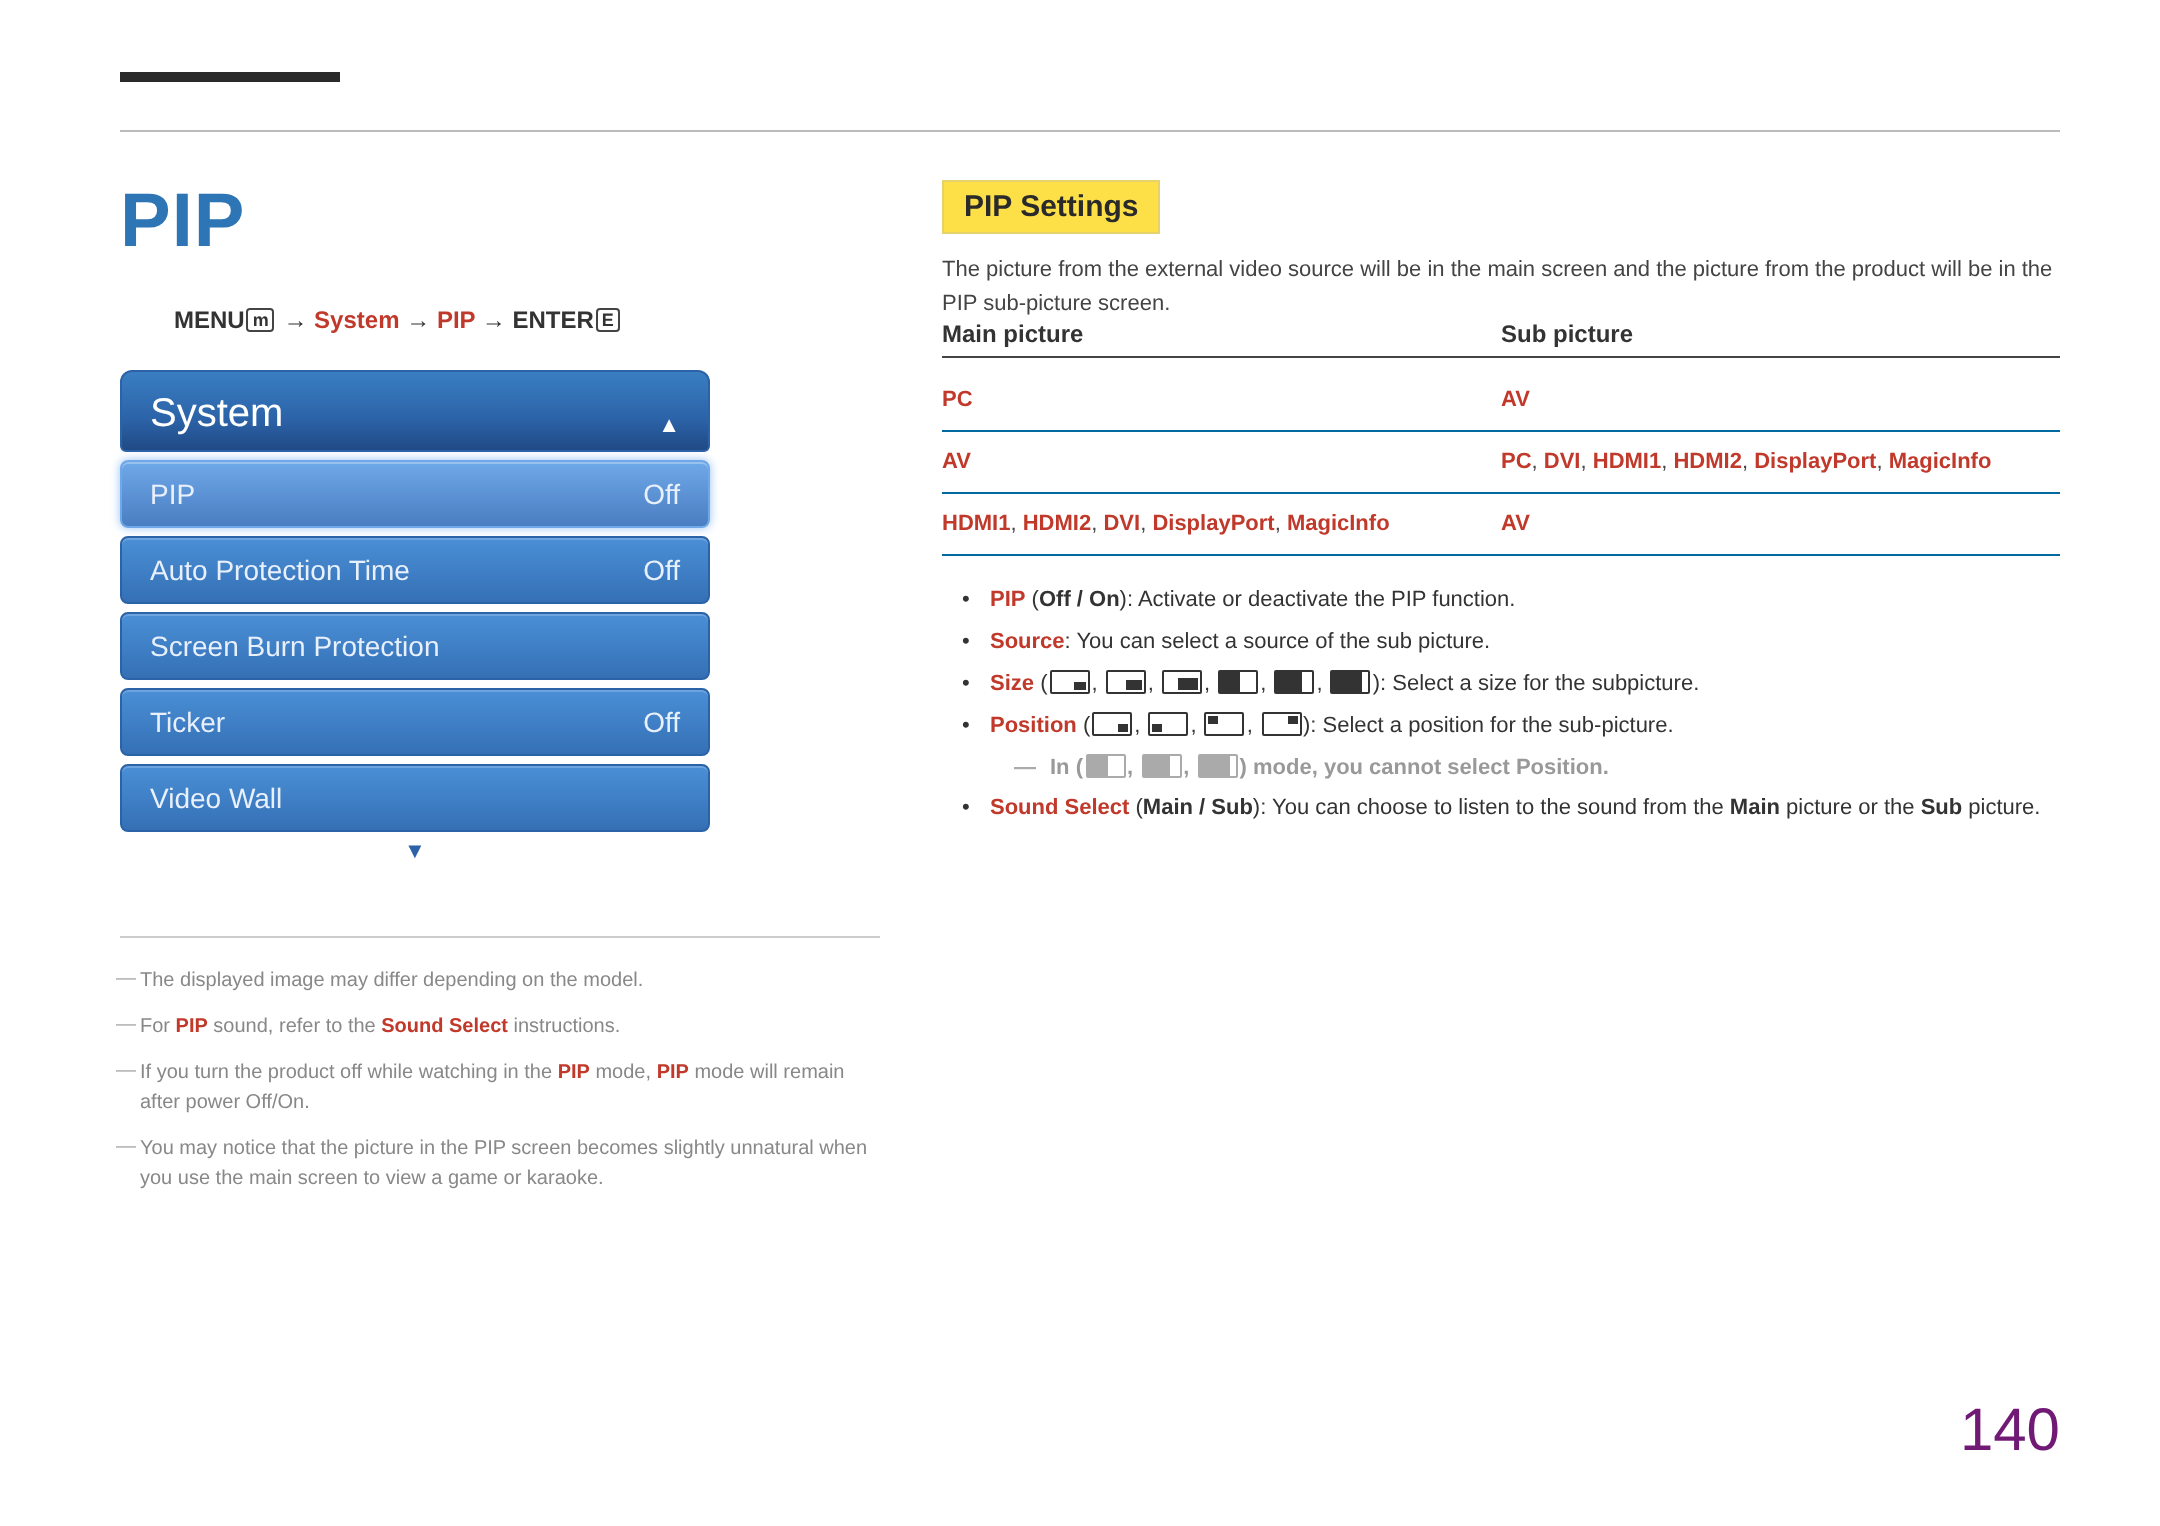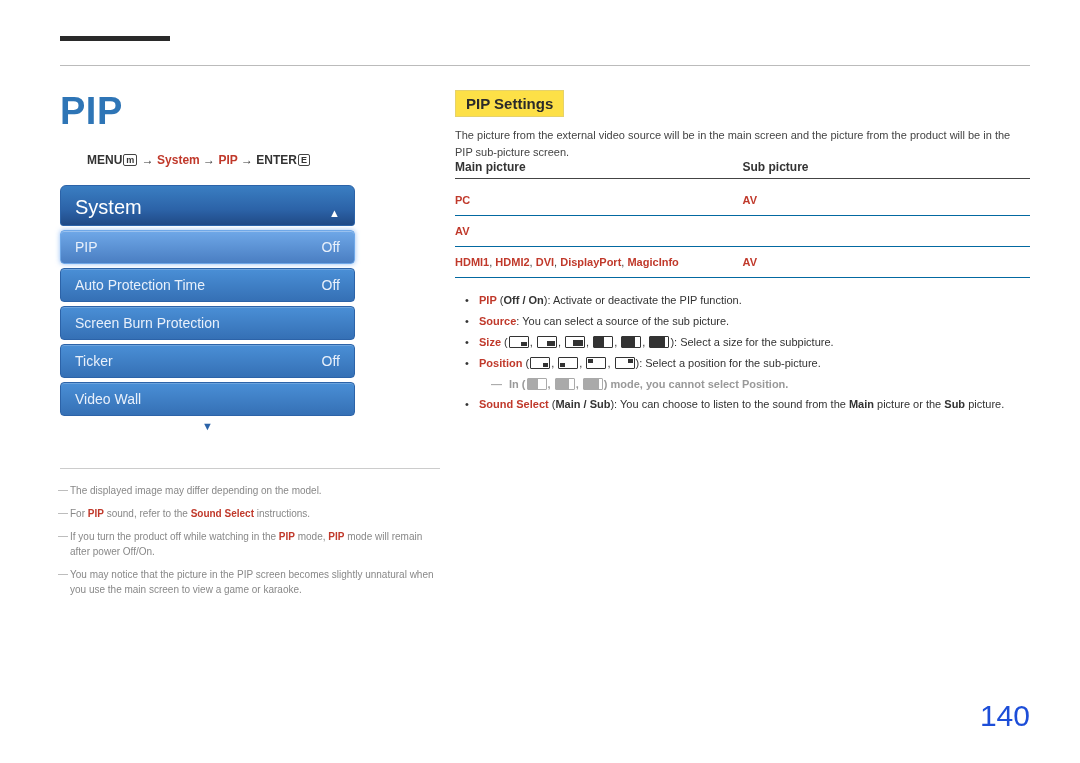--- a/index.html
+++ b/index.html
@@ -1,20 +1,20 @@
 <!DOCTYPE html>
 <html><head>
 <meta charset="utf-8">
 <style>
   * { box-sizing: border-box; margin: 0; padding: 0; }
   body { font-family: -apple-system, "Segoe UI", Arial, sans-serif; background: #fff; width: 1080px; height: 763px; position: relative; color: #333; }
   .page { padding: 60px 50px 0 60px; position: relative; height: 100%; }
   .top-rule { position: absolute; top: 65px; left: 60px; right: 50px; height: 1px; background: #bbb; }
   .top-bar { position: absolute; top: 36px; left: 60px; width: 110px; height: 5px; background: #2a2a2a; }
-  .columns { display: flex; gap: 20px; padding-top: 30px; }
+  .columns { display: flex; gap: 36px; padding-top: 30px; }
   .left { width: 375px; flex-shrink: 0; }
   .right { flex: 1; }
   .h1 { font-size: 38px; font-weight: 600; color: #2e75b6; margin-bottom: 20px; letter-spacing: 0.5px; }
   .breadcrumb { font-size: 12px; font-weight: 700; margin-bottom: 18px; padding-left: 27px; }
   .breadcrumb .red { color: #c0392b; }
   .breadcrumb .icon { display:inline-block; border:1px solid #444; border-radius:2px; font-size:9px; padding:0 2px; vertical-align:1px; margin:0 1px;}
   .menu-panel { width: 295px; }
   .menu-hdr { background: linear-gradient(#3a7ec2, #2c63a8 60%, #204a86); color: #fff; font-size: 20px; padding: 10px 14px 6px 14px; border-radius: 6px 6px 3px 3px; border:1px solid #2c63a8; position:relative;}
   .menu-hdr .arrow-up { position:absolute; right:14px; bottom:6px; font-size:11px;}
   .menu-item { background: linear-gradient(#4a8fd6, #3570b5); color: #e8f0fb; font-size: 14px; padding: 8px 14px; border-radius: 4px; margin-top: 4px; display:flex; justify-content:space-between; border:1px solid #2c63a8; box-shadow: inset 0 1px 0 rgba(255,255,255,0.2);}
@@ -37,21 +37,21 @@
   .bullets li::before { content: "•"; position:absolute; left:10px; top:0; color:#333;}
   .bullets .k { font-weight:700; }
   .bullets .red { color:#c0392b; font-weight:700;}
   .bullets .gray { color:#999;font-weight:bold;}
   .bullets .sub { margin-left:30px; position:relative;}
   .bullets .sub::before{ content:"―"; position:absolute; left:-18px; color:#aaa;}
   .pip-icon { display:inline-block; width:20px; height:12px; border:1.2px solid #333; border-radius:1px; position:relative; vertical-align:-2px; margin:0 1px; background:#fff;}
   .pip-icon .blk { position:absolute; background:#333; }
   .pip-icon.gray { border-color:#aaa;}
   .pip-icon.gray .blk { background:#aaa;}
-  .pagenum { position:absolute; bottom: 30px; right: 50px; font-size: 30px; color:#1d4ed8; font-weight:300;}
+  .pagenum { position:absolute; bottom: 30px; right: 50px; font-size: 30px; color:#701a75; font-weight:300;}
 </style>
 </head>
 <body>
 
 <div class="page">
   <div class="top-bar"></div>
   <div class="top-rule"></div>
 
   <div class="columns">
     <div class="left">
@@ -116,20 +116,21 @@
         <div class="tbl-hdr">
           <div>Main picture</div>
           <div>Sub picture</div>
         </div>
         <div class="tbl-row">
           <div>PC</div>
           <div>AV</div>
         </div>
         <div class="tbl-row">
           <div>AV</div>
+          <div id="row1sub"><span>PC</span><span class="sep">, </span><span>DVI</span><span class="sep">, </span><span>HDMI1</span><span class="sep">, </span><span>HDMI2</span><span class="sep">, </span><span>DisplayPort</span><span class="sep">, </span><span>MagicInfo</span></div>
         </div>
         <div class="tbl-row">
           <div id="row2main"><span>HDMI1</span><span class="sep">, </span><span>HDMI2</span><span class="sep">, </span><span>DVI</span><span class="sep">, </span><span>DisplayPort</span><span class="sep">, </span><span>MagicInfo</span></div>
           <div>AV</div>
         </div>
       </div>
 
       <ul class="bullets">
         <li>
           <span class="red">PIP</span>

